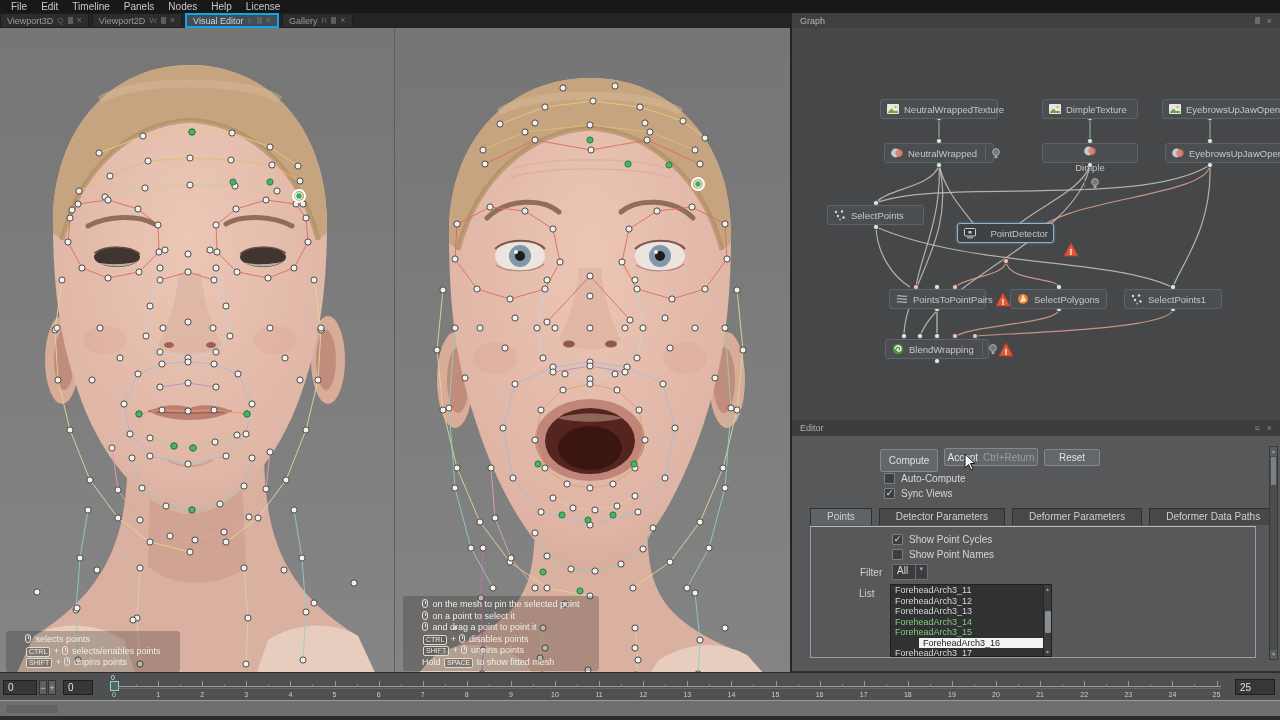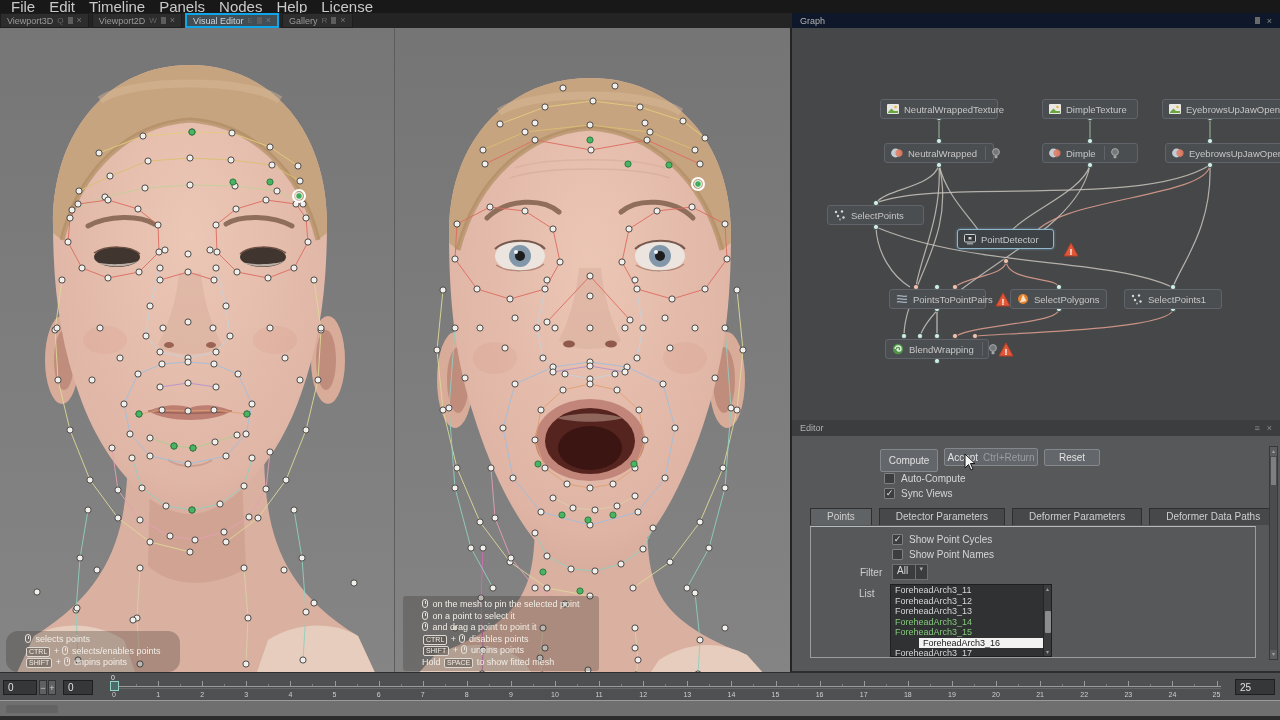--- a/index.html
+++ b/index.html
@@ -4,21 +4,21 @@
 <style>
   * { margin:0; padding:0; box-sizing:border-box; }
   html,body { width:1280px; height:720px; overflow:hidden; background:#2b2b2b;
     font-family:"Liberation Sans", sans-serif; -webkit-font-smoothing:antialiased; }
   .abs { position:absolute; }
   #stage { position:relative; width:1280px; height:720px; background:#2b2b2b; }
 
   
   #menubar { left:0; top:0; width:1280px; height:13px; background:#181818;
     display:flex; align-items:center; gap:0; padding-left:4px; }
-  .menu-item { color:#c9c9c9; font-size:15px; padding:0 7px; line-height:13px; cursor:default; }
+  .menu-item { color:#c9c9c9; font-size:10px; padding:0 7px; line-height:13px; cursor:default; }
 
   
   #tabbar { left:0; top:13px; width:790px; height:15px; background:#242424;
     display:flex; align-items:stretch; }
   .vtab { display:flex; align-items:center; gap:4px; padding:0 6px; margin-right:3px;
     background:#2d2d2d; color:#9a9a9a; font-size:9px; border:1px solid #1d1d1d; }
   .vtab.active { background:#414e56; border:2px solid #0ea5e9; color:#cfd6da; }
   .vtab .sc { color:#666; font-size:8px; }
   .vtab .flt { width:5px; height:7px; background:#5d5d5d; display:inline-block; }
   .vtab .cls { color:#777; font-size:9px; line-height:9px; }
@@ -31,21 +31,21 @@
 
   .overlay { position:absolute; font-size:9px; color:#f1ece5; line-height:11.5px;
     background:rgba(58,52,48,0.30); border-radius:3px; padding:3px 19px; white-space:nowrap; }
   .overlay .kbd { display:inline-block; border:1px solid #ded9d2; border-radius:2px;
     font-size:7px; padding:0 2px; line-height:8px; margin:0 1px; background:rgba(90,84,78,0.55); }
   .mico { display:inline-block; width:6px; height:9px; border:1px solid #e6e1da;
     border-radius:3px; position:relative; vertical-align:-1px; margin-right:2px; }
   .mico::after { content:""; position:absolute; left:2px; top:1px; width:1px; height:3px; background:#e6e1da; }
 
   
-  #graph-header { left:790px; top:13px; width:490px; height:15px; background:#0f172a;
+  #graph-header { left:790px; top:13px; width:490px; height:15px; background:#404040;
     border-left:2px solid #242424; display:flex; align-items:center; color:#b4b4b4; font-size:9px; padding:0 8px; }
   .hdr-icons { margin-left:auto; display:flex; gap:7px; align-items:center; color:#8a8a8a; font-size:9px; }
   .flt-ic { width:5px; height:7px; background:#6a6a6a; display:inline-block; }
 
   #graph-canvas { left:790px; top:28px; width:490px; height:392px; background:#454749;
     border-left:2px solid #242424; overflow:hidden; }
   .gnode { position:absolute; height:20px; background:#4b4e51; border:1px solid #60646a;
     border-radius:3px; display:flex; align-items:center; gap:4px; padding:0 5px;
     color:#c6c6c6; font-size:9.5px; white-space:nowrap; }
   .gnode.selected { background:#3d4247; border:1px solid #8fb8cc; box-shadow:0 0 3px rgba(140,185,210,0.6); }
@@ -368,21 +368,21 @@
           <circle cx="139" cy="386" r="3.1" fill="#49b563" stroke="#2f7a42" stroke-width="1"></circle>
           <circle cx="247" cy="386" r="3.1" fill="#49b563" stroke="#2f7a42" stroke-width="1"></circle>
           <circle cx="174" cy="418" r="3.1" fill="#49b563" stroke="#2f7a42" stroke-width="1"></circle>
           <circle cx="193" cy="420" r="3.1" fill="#49b563" stroke="#2f7a42" stroke-width="1"></circle>
           <circle cx="192" cy="482" r="3.1" fill="#49b563" stroke="#2f7a42" stroke-width="1"></circle>
           <circle cx="299" cy="168" r="6" fill="none" stroke="#ffffff" stroke-width="2"></circle>
           <circle cx="299" cy="168" r="3.4" fill="#3fae5c" stroke="#ffffff" stroke-width="1"></circle>
         </g>
     </svg>
     <div id="ovl-left">
-        <div class="overlay" style="left: 6px; top: 603px; border-radius: 12px;">
+        <div class="overlay" style="left: 6px; top: 603px;">
           <div><span class="mico"></span><span> selects points </span></div>
           <div><span class="kbd">CTRL</span><span> + </span><span class="mico"></span><span> selects/enables points </span></div>
           <div><span class="kbd">SHIFT</span><span> + </span><span class="mico"></span><span> unpins points </span></div>
         </div>
       </div>
   </div>
 
   <div id="vp-center" class="abs viewport">
     <svg class="vp-svg" width="395" height="647" viewBox="0 0 395 647">
       <defs>
@@ -715,21 +715,21 @@
               <circle cx="9" cy="7" r="3.6" fill="#e07a62" opacity="0.85"></circle>
             </svg></span>
           <span>NeutralWrapped</span>
           <span class="bulbcell">
             <svg width="10" height="13">
               <circle cx="5" cy="5" r="3.4" fill="#74787c" stroke="#a8a8a8" stroke-width="1"></circle>
               <rect x="3.6" y="8.6" width="2.8" height="2.6" fill="#a8a8a8"></rect>
             </svg>
           </span>
         </div>
-        <div class="gnode" style="left: 250px; top: 115px; width: 96px;">
+        <div class="gnode" style="left: 250px; top: 115px; width: 96px; flex-direction: column;">
           <span class="nicon"><svg width="14" height="14">
               <circle cx="5.5" cy="7" r="4.4" fill="#c2ccd2"></circle>
               <path d="M8,3 A4.4,4.4 0 0 1 8,11.6 A6,6 0 0 0 8,3 Z" fill="#e07a62"></path>
               <circle cx="9" cy="7" r="3.6" fill="#e07a62" opacity="0.85"></circle>
             </svg></span>
           <span>Dimple</span>
           <span class="bulbcell">
             <svg width="10" height="13">
               <circle cx="5" cy="5" r="3.4" fill="#74787c" stroke="#a8a8a8" stroke-width="1"></circle>
               <rect x="3.6" y="8.6" width="2.8" height="2.6" fill="#a8a8a8"></rect>
@@ -747,21 +747,21 @@
         <div class="gnode" style="left: 35px; top: 177px; width: 97px;">
           <span class="nicon"><svg width="14" height="14">
               <circle cx="3" cy="4" r="1.2" fill="#d8d8d8"></circle>
               <circle cx="9" cy="3.5" r="1.2" fill="#d8d8d8"></circle>
               <circle cx="5" cy="8" r="1.2" fill="#d8d8d8"></circle>
               <circle cx="10.5" cy="9.5" r="1.2" fill="#d8d8d8"></circle>
               <circle cx="7" cy="11.5" r="1" fill="#a8a8a8"></circle>
             </svg></span>
           <span>SelectPoints</span>
         </div>
-        <div class="gnode selected" style="left: 165px; top: 201px; width: 97px;">
+        <div class="gnode selected" style="left: 165px; top: 195px; width: 97px; justify-content: space-between;">
           <span class="nicon"><svg width="14" height="14">
               <rect x="1.5" y="2.5" width="11" height="7.5" rx="1" fill="#35383b" stroke="#cfcfcf" stroke-width="1"></rect>
               <rect x="5.5" y="5" width="3" height="2.5" fill="#cfcfcf"></rect>
               <rect x="4" y="11" width="6" height="1.5" fill="#9a9a9a"></rect>
             </svg></span>
           <span>PointDetector</span>
         </div>
         <div class="gwarn" style="left: 271px; top: 214px;"><svg width="16" height="15">
             <path d="M8,1 L15,14 L1,14 Z" fill="#e05838" stroke="#b53f28" stroke-width="1"></path>
             <text x="8" y="12.5" text-anchor="middle" font-size="9" font-weight="bold" fill="#fff">!</text>

